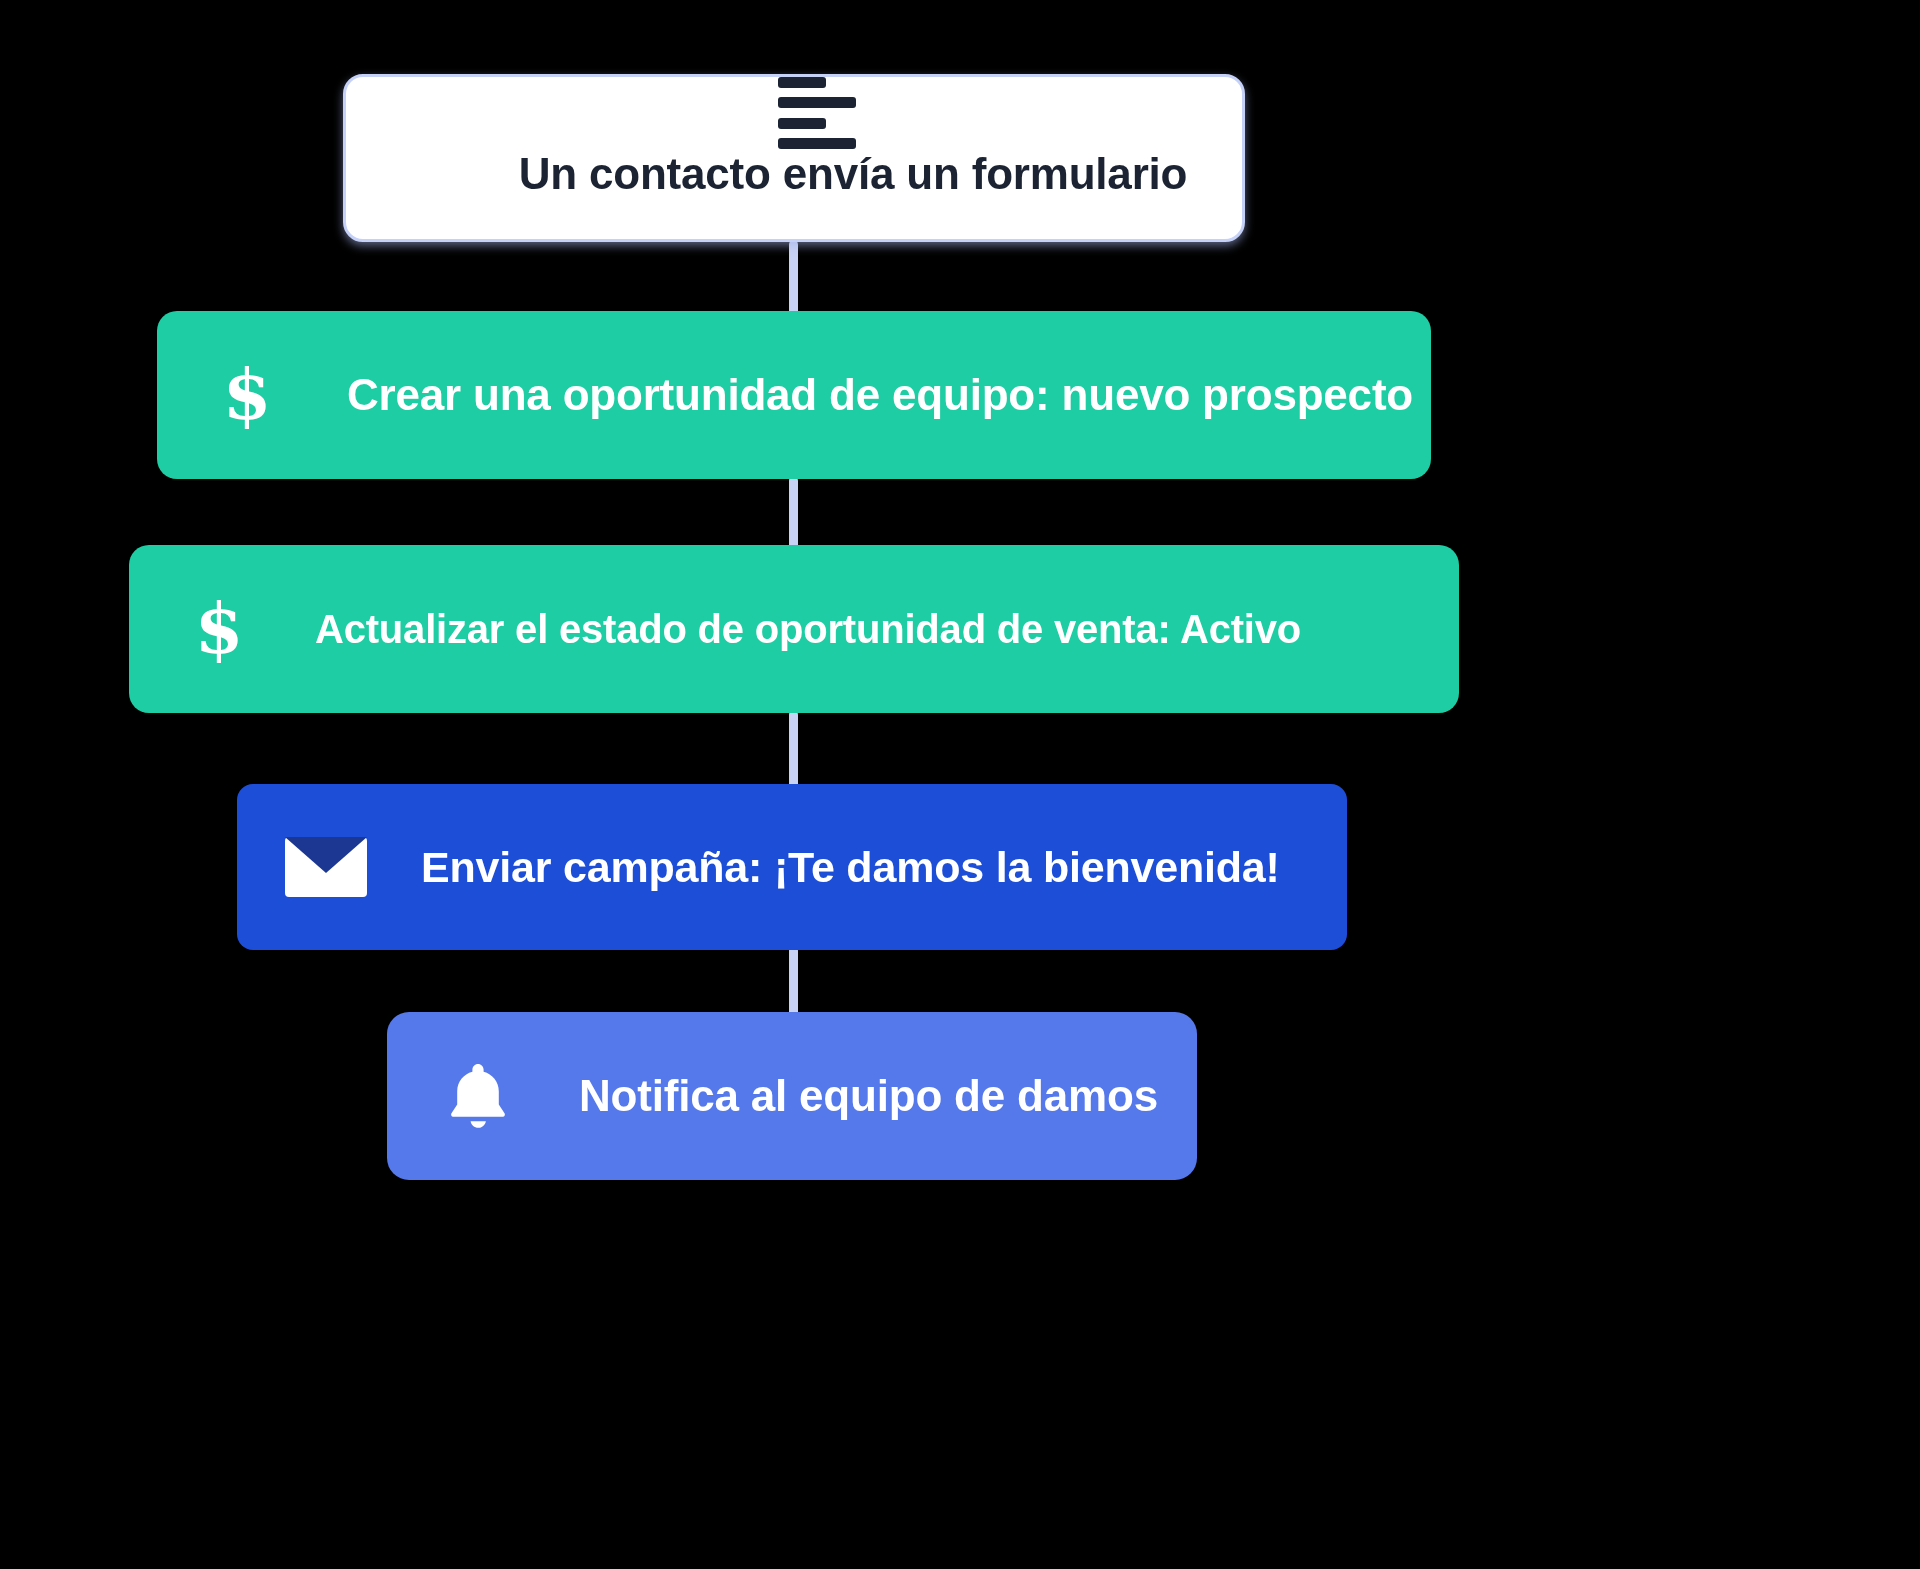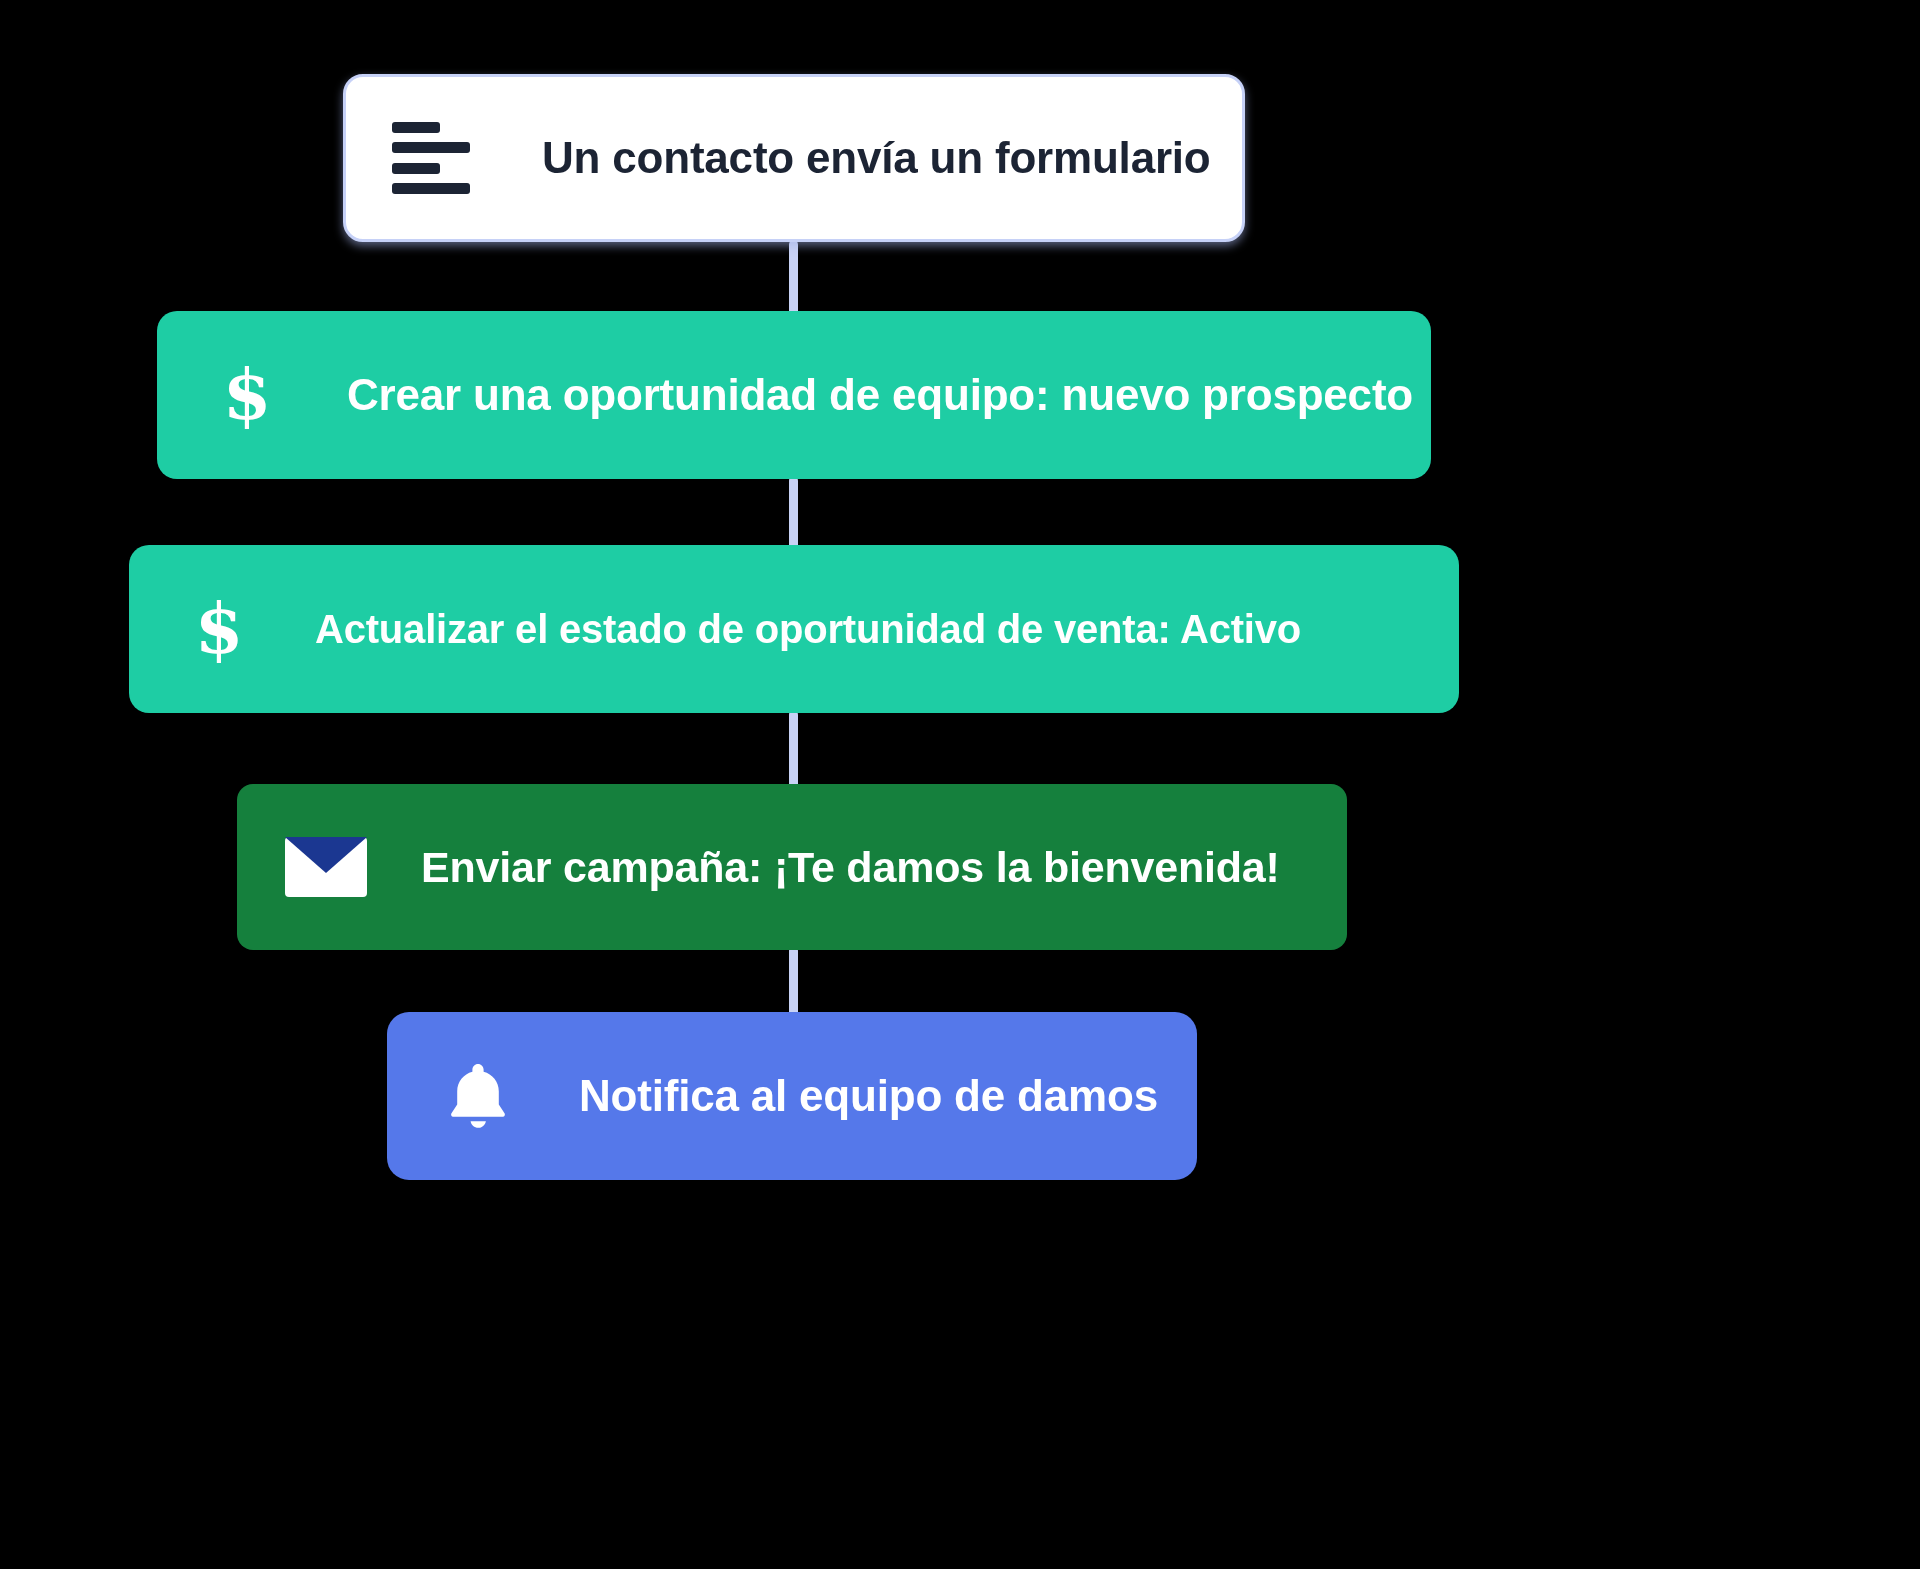--- a/index.html
+++ b/index.html
@@ -56,20 +56,21 @@
   .card-trigger {
     left: 343px;
     top: 74px;
     width: 902px;
     height: 168px;
     background: #ffffff;
     border-radius: 20px;
     border: 3px solid #c6d1f7;
     box-shadow: 0 4px 10px rgba(160,175,230,0.55);
     padding-left: 46px;
+    flex-direction: column;
   }
   .card-trigger .card-label {
     color: #1c2434;
     font-size: 44px;
     margin-left: 72px;
   }
 
   
   .form-icon {
     width: 78px;
@@ -133,21 +134,21 @@
     font-size: 70px;
     line-height: 1;
   }
 
   
   .card-campaign {
     left: 237px;
     top: 784px;
     width: 1110px;
     height: 166px;
-    background: #15803d;
+    background: #1d4ed8;
     border-radius: 16px;
     padding-left: 48px;
   }
   .card-campaign .card-label {
     color: #ffffff;
     font-size: 43px;
     margin-left: 54px;
   }
 
   .envelope-icon {

